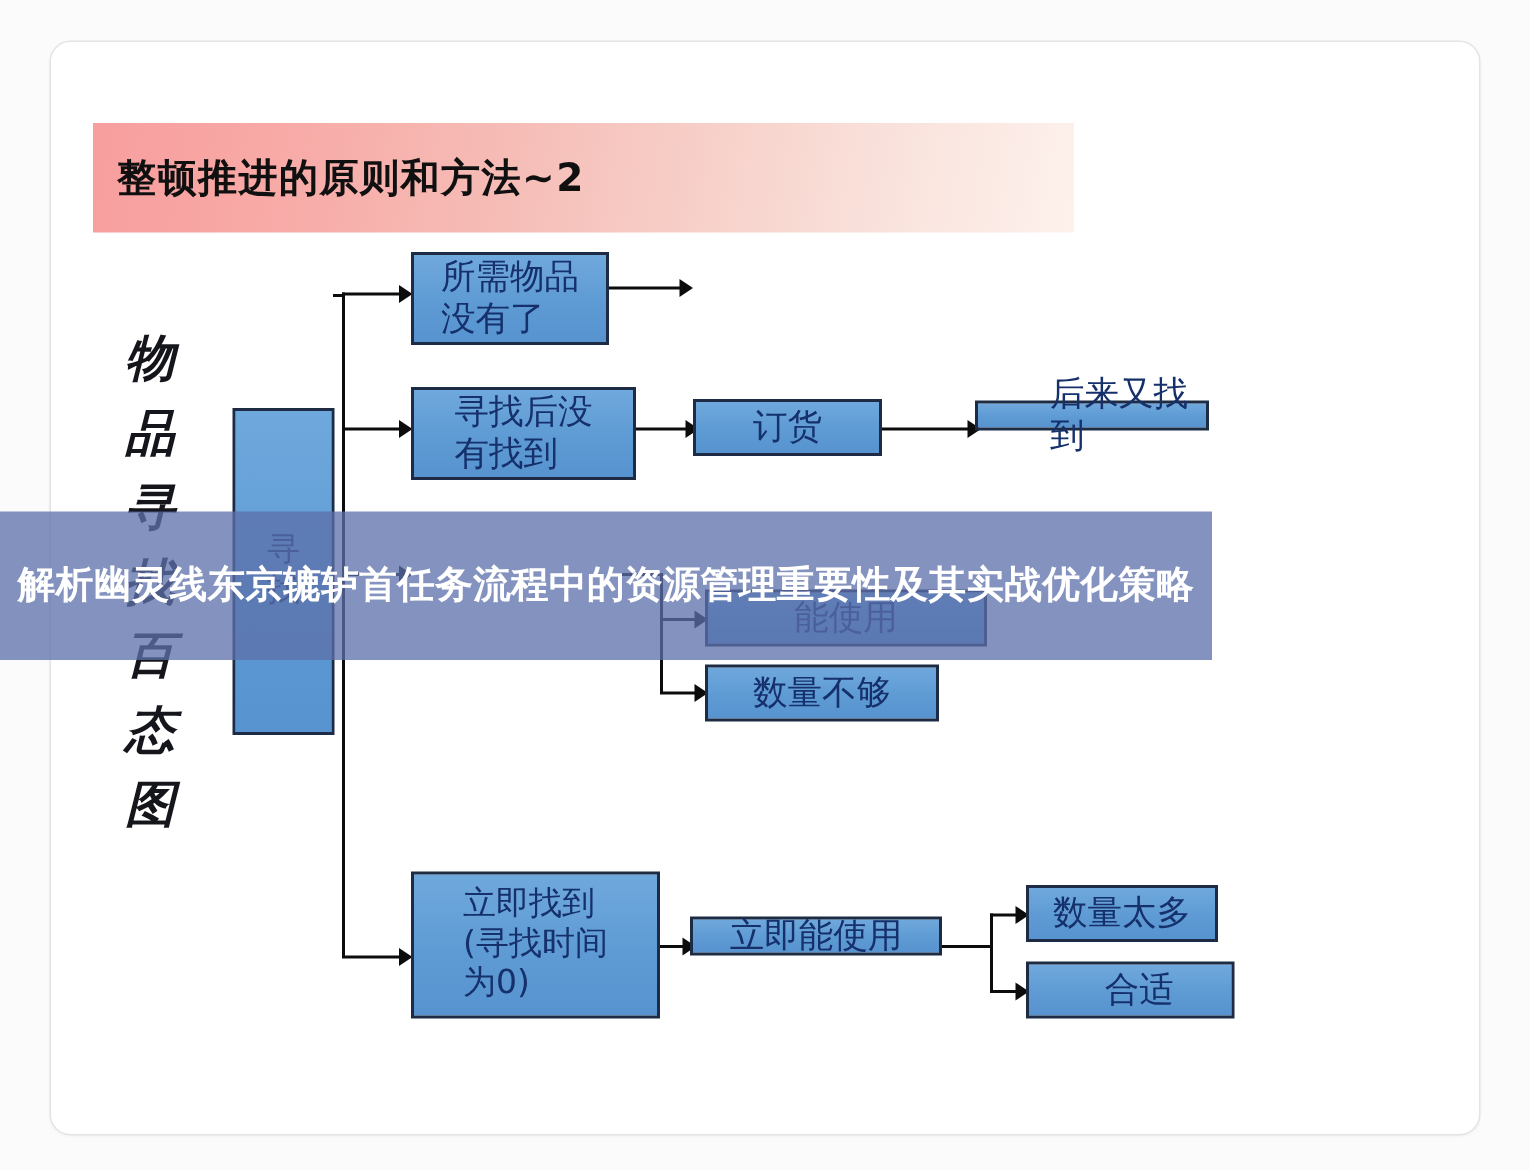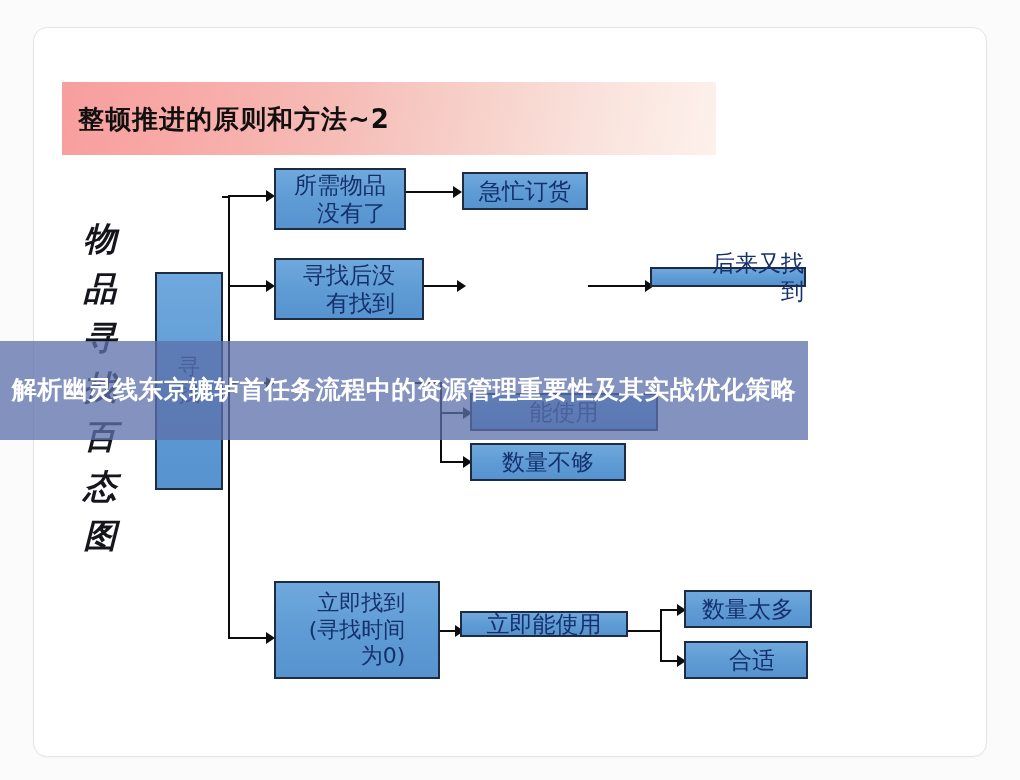--- a/index.html
+++ b/index.html
@@ -80,21 +80,21 @@
     box-sizing: border-box;
     background: linear-gradient(180deg, #6fa8dc 0%, #5e9bd4 55%, #5793cf 100%);
     border: 2px solid #1d2c44;
     color: #15306b;
     font-family: "DejaVu Sans", "Liberation Sans", sans-serif;
     font-size: 23px;
     line-height: 1.22;
     display: flex;
     align-items: center;
     justify-content: center;
-    text-align: right;
+    text-align: left;
     white-space: pre-line;
   }
   .node.tall { font-size: 22px; }
 
   
   .ln {
     position: absolute;
     background: #0c0c0c;
   }
   .ln.h { height: 2px; }
@@ -191,40 +191,40 @@
   <div class="arrow" style="left:677px; top:604px;"></div>
   <div class="ln h" style="left:660px; top:660px; width:24px;"></div>
   <div class="arrow" style="left:677px; top:655px;"></div>
 
   <div class="node tall" style="left:155px; top:272px; width:68px; height:218px;">寻
 找</div>
 
   <div class="node" style="left:274px; top:168px; width:132px; height:62px;">所需物品
 没有了</div>
 
-  <div class="node" style="left:462px; top:172px; width:126px; height:38px;">急忙订货</div>
 
   <div class="node" style="left:274px; top:258px; width:150px; height:62px;">寻找后没
 有找到</div>
 
+  <div class="node" style="left:462px; top:266px; width:126px; height:38px;">订货</div>
 
   <div class="node" style="left:650px; top:267px; width:156px; height:20px;padding-left:48px;">后来又找到</div>
 
 
   <div class="node" style="left:470px; top:443px; width:156px; height:38px;">数量不够</div>
 
   <div class="node" style="left:470px; top:393px; width:188px; height:38px;">能使用</div>
 
   <div class="node tall" style="left:274px; top:581px; width:166px; height:98px;">立即找到
 (寻找时间
 为0)</div>
 
   <div class="node" style="left:460px; top:611px; width:168px; height:26px;">立即能使用</div>
 
   <div class="node" style="left:684px; top:590px; width:128px; height:38px;">数量太多</div>
 
-  <div class="node" style="left:684px; top:641px; width:124px; height:38px;padding-left:12px;">合适</div>
+  <div class="node" style="left:684px; top:641px; width:139px; height:38px;padding-left:12px;">合适</div>
 
   <div class="overlay-band">
     <div class="overlay-text">解析幽灵线东京辘轳首任务流程中的资源管理重要性及其实战优化策略</div>
   </div>
 
 </div>
 
 </body></html>

